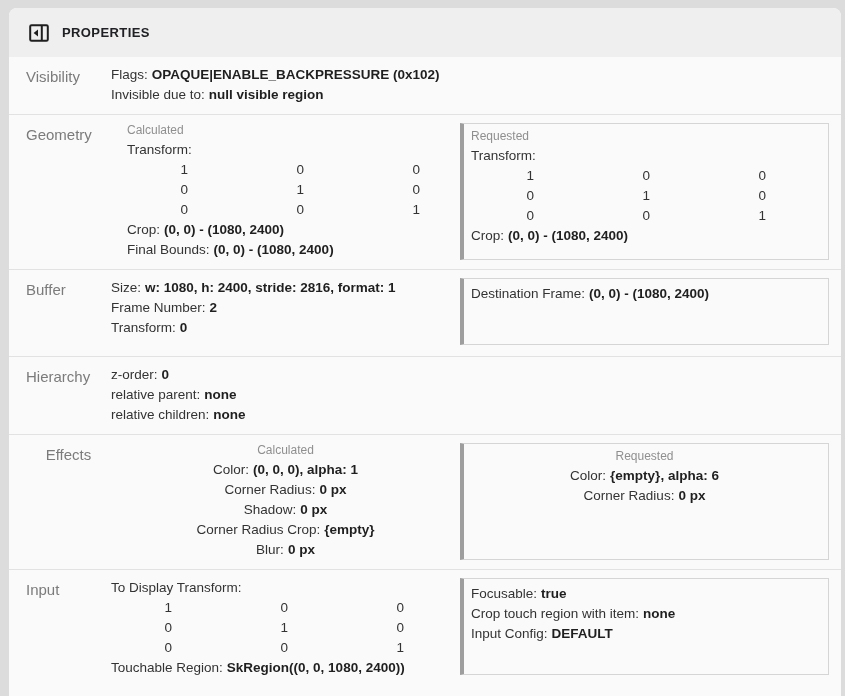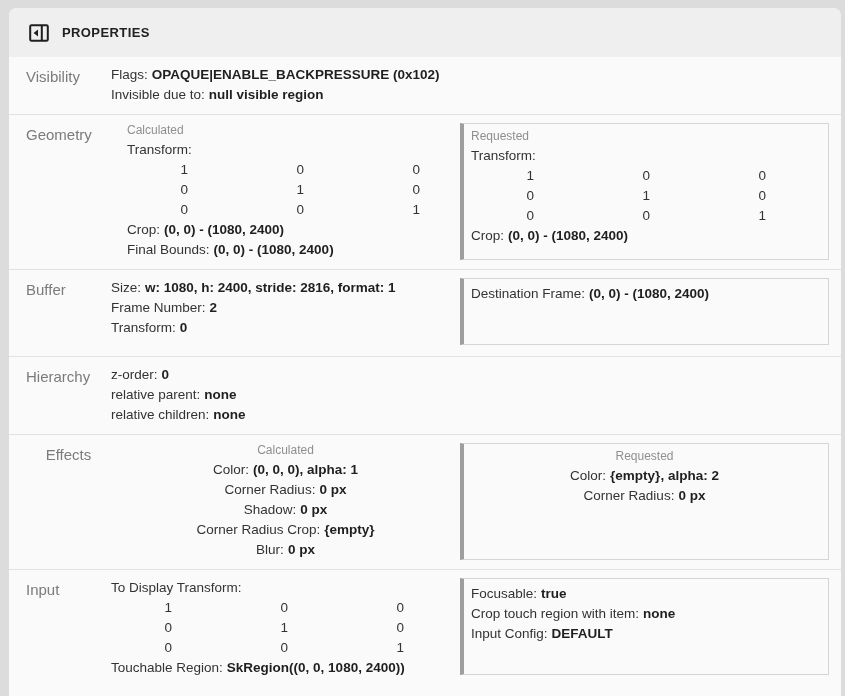--- a/index.html
+++ b/index.html
@@ -161,21 +161,21 @@
     <div class="rows">
       <div class="tag">Calculated</div>
       <div class="row"><span class="k">Color:</span><b class="v">(0, 0, 0), alpha: 1</b></div>
       <div class="row"><span class="k">Corner Radius:</span><b class="v">0 px</b></div>
       <div class="row"><span class="k">Shadow:</span><b class="v">0 px</b></div>
       <div class="row"><span class="k">Corner Radius Crop:</span><b class="v">{empty}</b></div>
       <div class="row"><span class="k">Blur:</span><b class="v">0 px</b></div>
     </div>
     <div class="rbox box-fx">
       <div class="tag">Requested</div>
-      <div class="row"><span class="k">Color:</span><b class="v">{empty}, alpha: 2</b></div>
+      <div class="row"><span class="k">Color:</span><b class="v">{empty}, alpha: 6</b></div>
       <div class="row"><span class="k">Corner Radius:</span><b class="v">0 px</b></div>
     </div>
   </div>
 
   <div class="section sec-input">
     <div class="sec-label">Input</div>
     <div class="rows">
       <div class="row"><span class="k">To Display Transform:</span></div>
       <div class="matrix">
         <div class="matrix-row">

